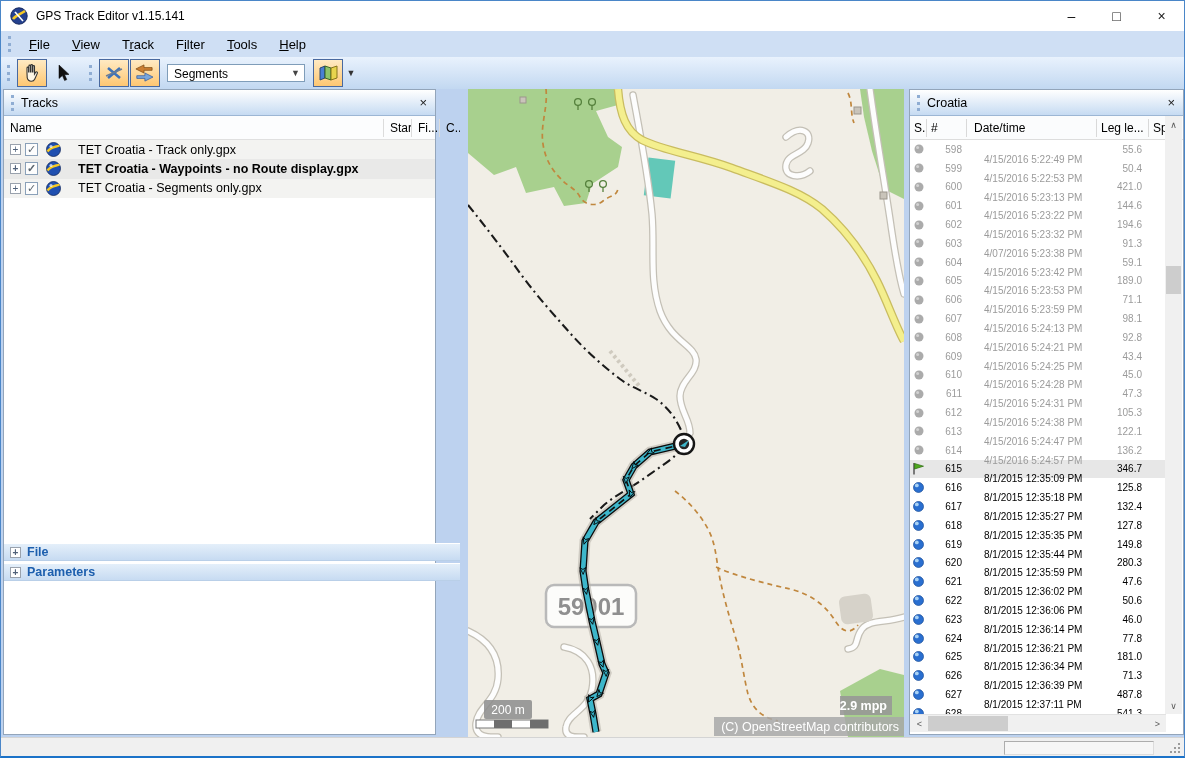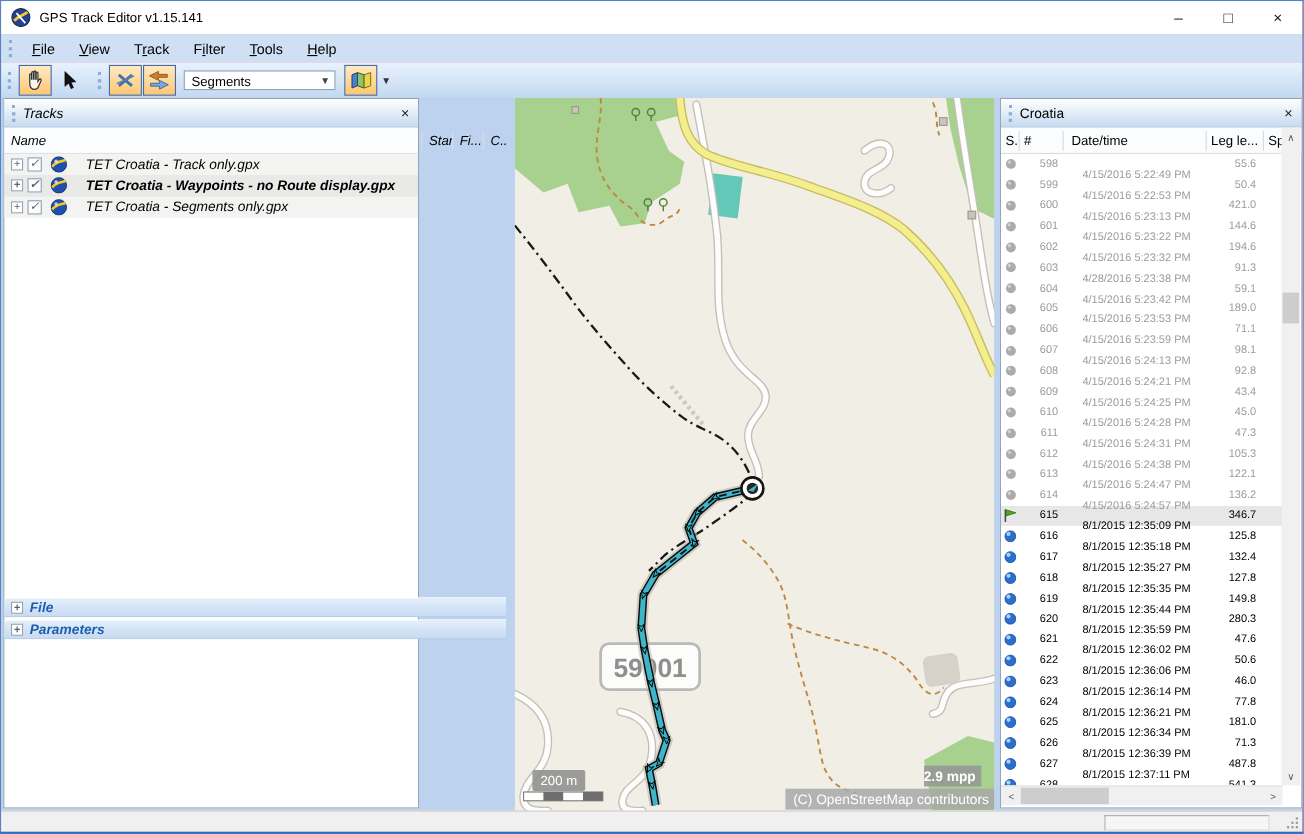--- a/index.html
+++ b/index.html
@@ -34,21 +34,21 @@
   .drop-btn { width:14px; height:28px; display:flex; align-items:center; justify-content:center; font-size:9px; color:#333; }
 
   
   .main { position:absolute; top:88px; left:0; width:1183px; height:648px; background:#bdd2ef; }
   .panel { position:absolute; background:#ffffff; border:1px solid #93a5ba; }
   .panel-header { height:26px; background:linear-gradient(#ffffff,#c6dbf2); border-bottom:1px solid #9cb6d4;
                   display:flex; align-items:center; padding-left:5px; font-size:12.5px; color:#000; }
   .panel-close { margin-left:auto; margin-right:8px; font-size:13px; color:#222; line-height:1; }
 
   
-  .tracks-panel { left:2px; top:0; width:378px; height:646px;font-style:italic; }
+  .tracks-panel { left:2px; top:0; width:433px; height:646px; }
   .t-cols { height:24px; display:flex; align-items:center; background:#fcfdfe; border-bottom:1px solid #e0e0e0;
             font-size:12px; color:#000; }
   .t-col { padding-left:6px; border-left:1px solid #dcdcdc; height:18px; line-height:18px;
            overflow:hidden; white-space:nowrap; }
   .t-col.name { flex:0 0 379px; border-left:none; }
   .t-col.c1 { flex:0 0 28px; } .t-col.c2 { flex:0 0 28px; } .t-col.c3 { flex:0 0 21px; }
   .t-rows { }
   .t-row { height:19.3px; display:flex; align-items:center; background:#f3f3f1; font-size:12.5px; }
   .t-row.sel { background:#e9e9e8; font-weight:bold; }
   .expand-box { width:11px; height:11px; border:1px solid #9aa2ad; background:#fff; margin-left:6px;
@@ -413,21 +413,21 @@
             <span class="p-leg">194.6</span>
           </div>
           <div class="p-row past">
             <span class="p-ic">
               <svg width="10" height="10" viewBox="0 0 10 10">
                 <circle cx="5" cy="5" r="4.5" fill="#ababab"></circle>
                 <circle cx="3.6" cy="3.4" r="1.5" fill="#d2d2d2"></circle>
               </svg>
             </span>
             <span class="p-num">603</span>
-            <span class="p-date">4/28/2016 5:23:38 PM</span>
+            <span class="p-date">4/07/2016 5:23:38 PM</span>
             <span class="p-leg">91.3</span>
           </div>
           <div class="p-row past">
             <span class="p-ic">
               <svg width="10" height="10" viewBox="0 0 10 10">
                 <circle cx="5" cy="5" r="4.5" fill="#ababab"></circle>
                 <circle cx="3.6" cy="3.4" r="1.5" fill="#d2d2d2"></circle>
               </svg>
             </span>
             <span class="p-num">604</span>

